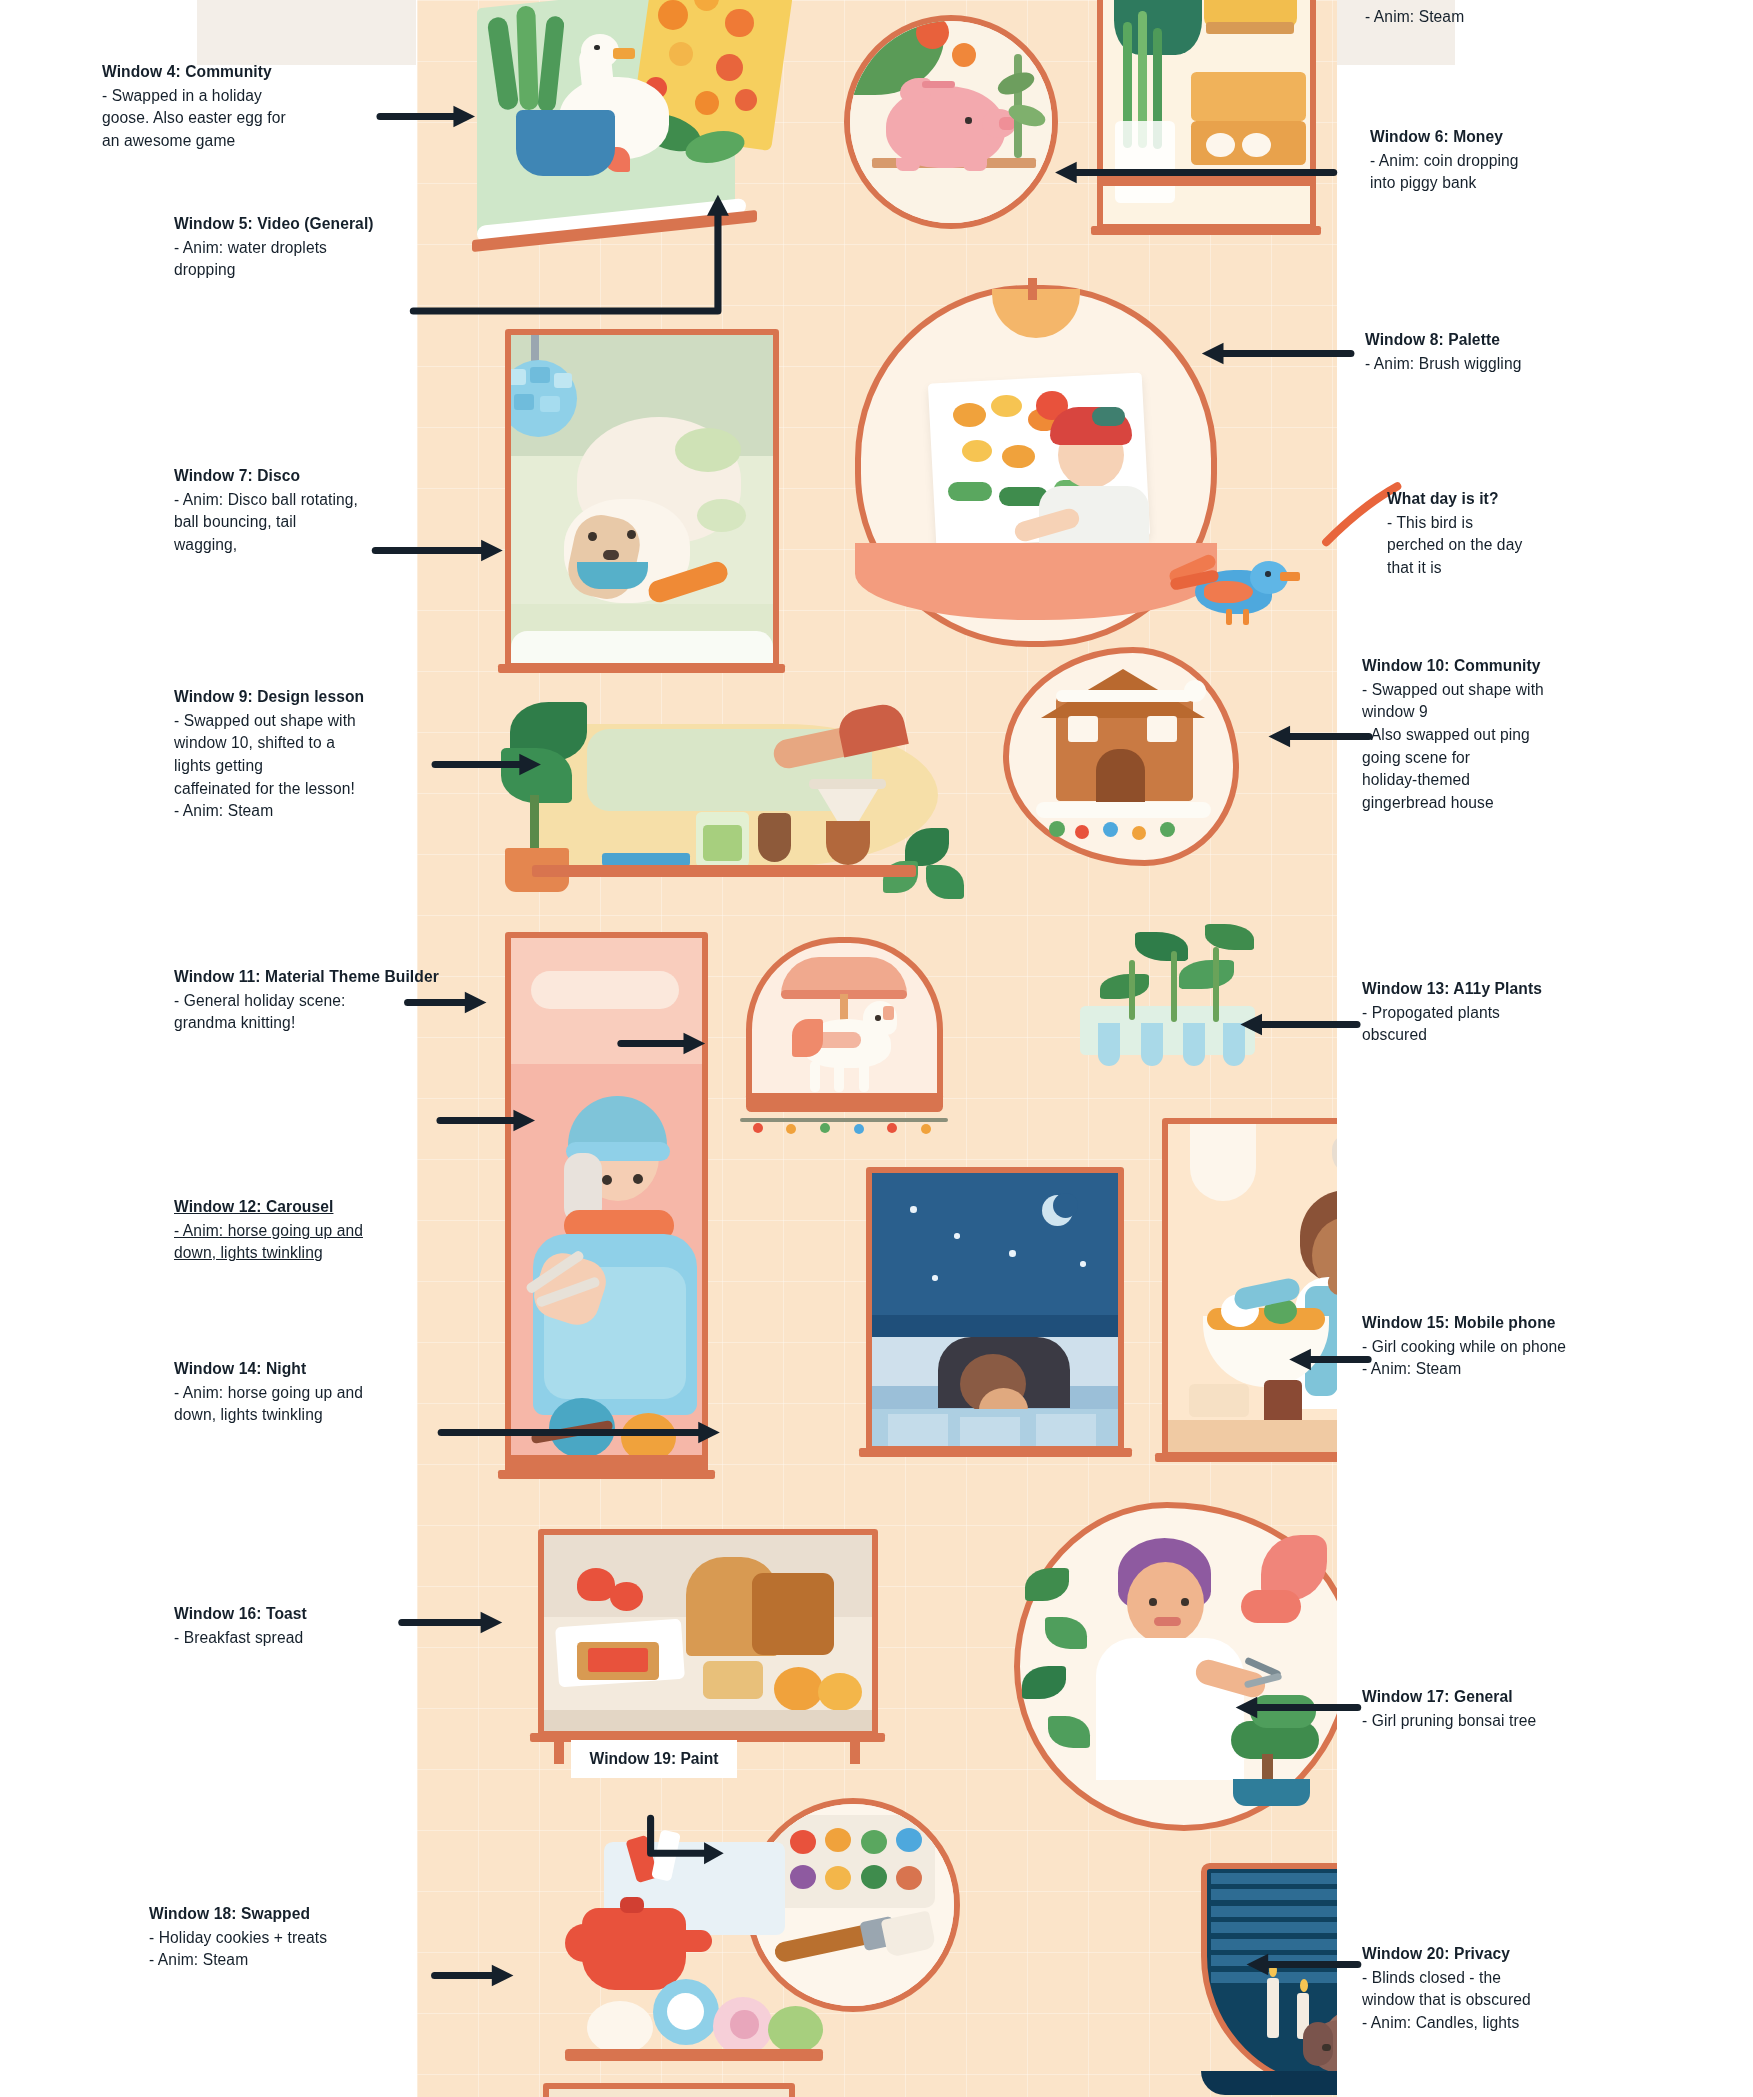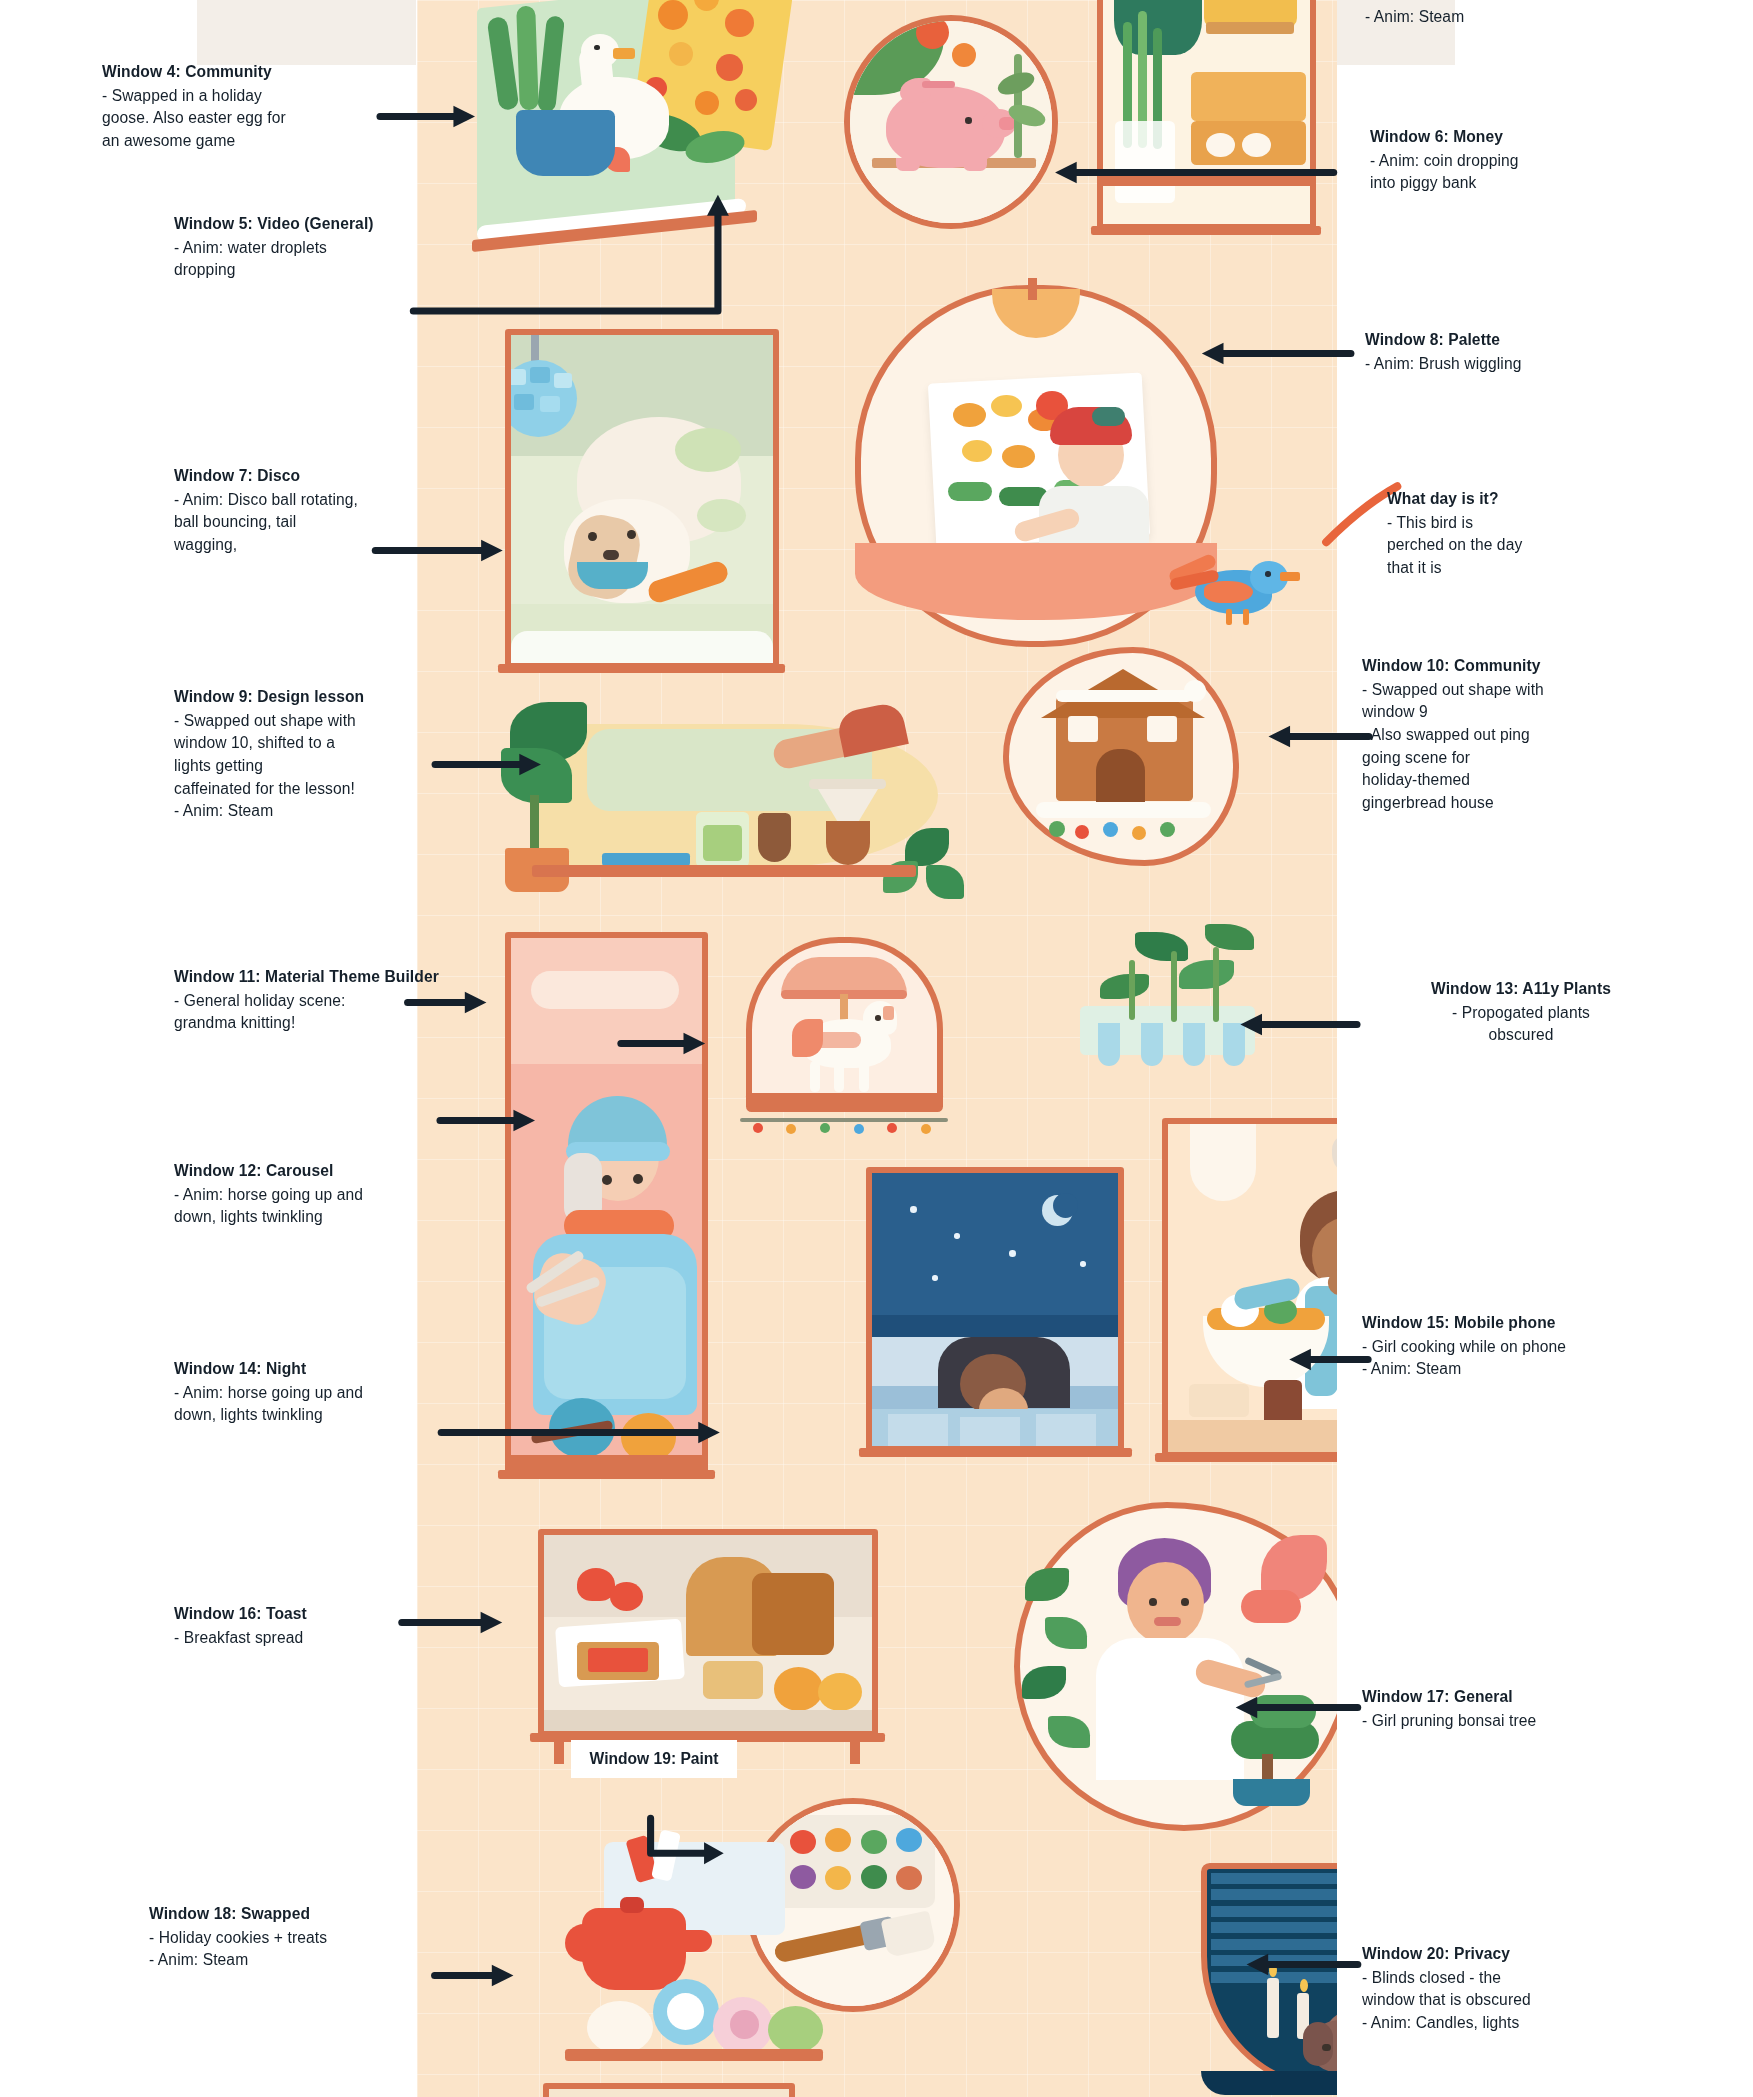--- a/index.html
+++ b/index.html
@@ -693,26 +693,26 @@
       <span class="l">lights getting</span>
       <span class="l">caffeinated for the lesson!</span>
       <span class="l">- Anim: Steam</span>
     </div>
     <div class="note" style="left: 174px; top: 966px; width: 307px;">
       <span class="t">Window 11: Material
 Theme Builder</span>
       <span class="l">- General holiday scene:</span>
       <span class="l">grandma knitting!</span>
     </div>
-    <div class="note" style="left: 1362px; top: 978px; width: 318px; text-align: center;">
+    <div class="note" style="left: 1362px; top: 978px; width: 318px;">
       <span class="t">Window 13: A11y Plants</span>
       <span class="l">- Propogated plants</span>
       <span class="l">obscured</span>
     </div>
-    <div class="note" style="left: 174px; top: 1160px; width: 329px;">
+    <div class="note" style="left: 174px; top: 1196px; width: 329px; text-decoration: underline;">
       <span class="t">Window 12: Carousel</span>
       <span class="l">- Anim: horse going up and</span>
       <span class="l">down, lights twinkling</span>
     </div>
     <div class="note" style="left: 1362px; top: 1312px; width: 351px;">
       <span class="t">Window 15: Mobile phone</span>
       <span class="l">- Girl cooking while on phone</span>
       <span class="l">- Anim: Steam</span>
     </div>
     <div class="note" style="left: 174px; top: 1358px; width: 329px;">

